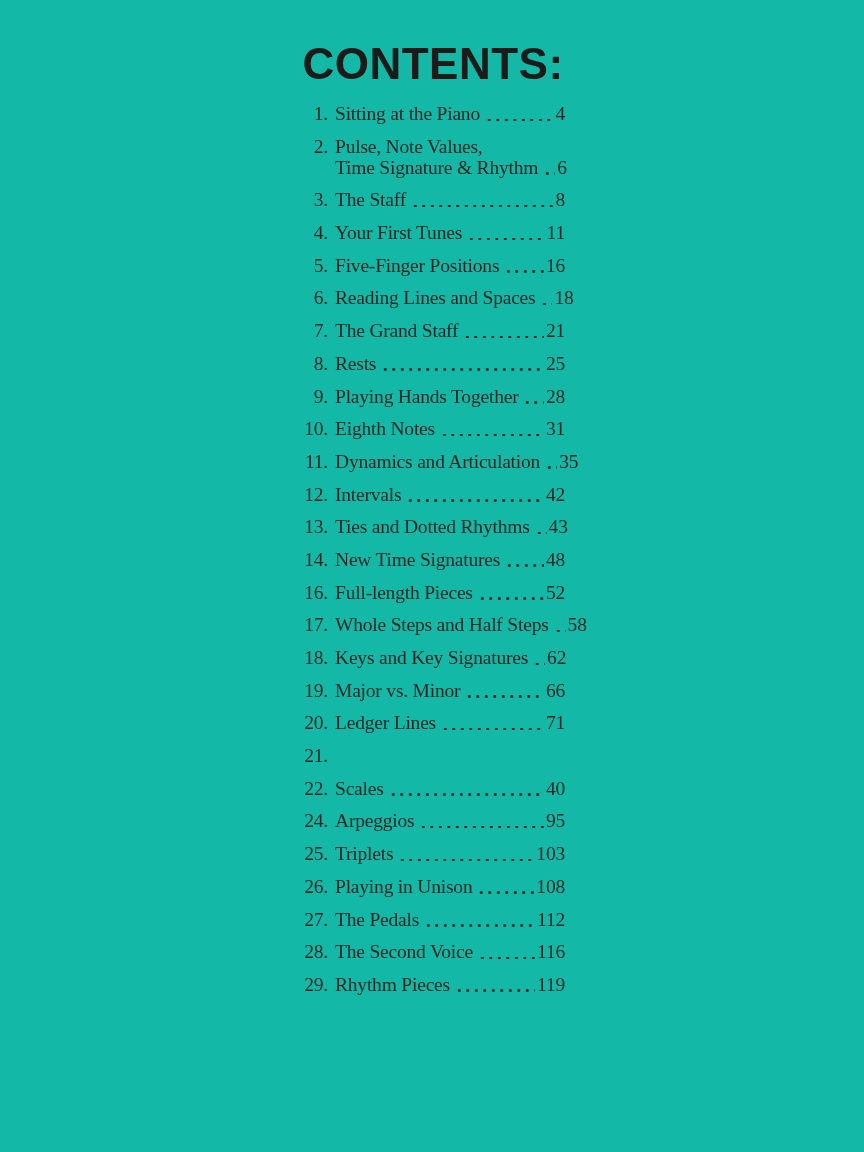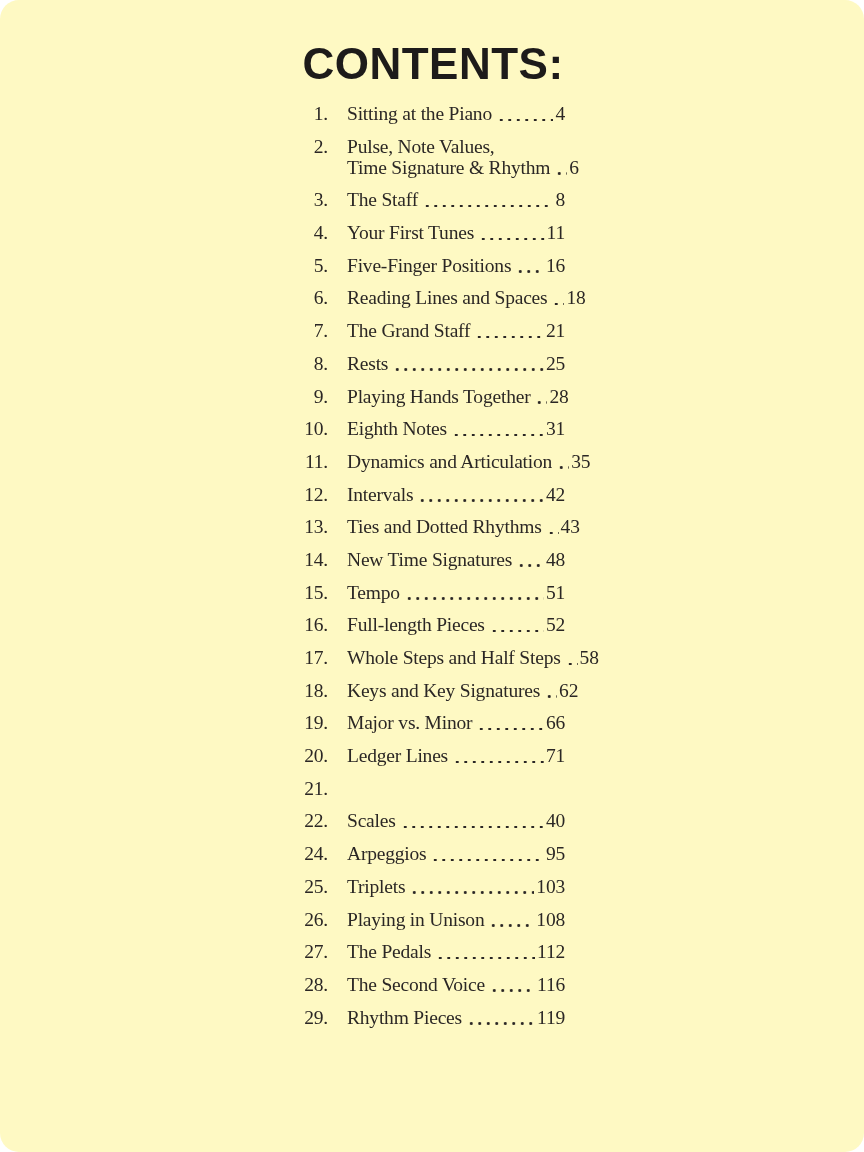--- a/index.html
+++ b/index.html
@@ -1,23 +1,22 @@
 <!DOCTYPE html>
 <html><head>
 <meta charset="utf-8">
 <style>
   html, body { margin: 0; padding: 0; background: #ffffff; }
   .page {
     position: relative;
     width: 864px;
     height: 1152px;
-    background: #fef9c3;
+    background: #14b8a6;
     font-family: "Liberation Serif", serif;
     overflow: hidden;
-    border-radius: 19px;
   }
   .title {
     position: absolute;
     left: 300px;
     top: 42px;
     width: 266px;
     margin: 0;
     text-align: center;
     font-family: "Liberation Sans", sans-serif;
     font-weight: bold;
@@ -46,21 +45,21 @@
     margin-bottom: 11.7px;
   }
   .num {
     flex: none;
     width: 24px;
     text-align: right;
     margin-right: 7px;
   }
   .body { flex: 1; min-width: 0; display: block; }
   .line { display: flex; }
-  .text { white-space: nowrap; margin-left: 12px; }
+  .text { white-space: nowrap; }
   .dots {
     flex: 1;
     min-width: 14px;
     margin: 0 2px 0 3px;
     background-image: radial-gradient(circle, #2b2725 1.25px, rgba(0,0,0,0) 1.5px);
     background-size: 8.5px 8.5px;
     background-repeat: repeat-x;
     background-position: 2px 12.5px;
   }
   .pageno { white-space: nowrap; text-align: right; }
@@ -208,30 +207,20 @@
         <span class="num">14.</span>
         <span class="body">
           <span class="line">
             <span class="text">New Time Signatures</span>
             <span class="dots"></span>
             <span class="pageno">48</span>
           </span>
         </span>
       </li>
       <li class="toc-item">
-        <span class="num">15.</span>
-        <span class="body">
-          <span class="line">
-            <span class="text">Tempo</span>
-            <span class="dots"></span>
-            <span class="pageno">51</span>
-          </span>
-        </span>
-      </li>
-      <li class="toc-item">
         <span class="num">16.</span>
         <span class="body">
           <span class="line">
             <span class="text">Full-length Pieces</span>
             <span class="dots"></span>
             <span class="pageno">52</span>
           </span>
         </span>
       </li>
       <li class="toc-item">

